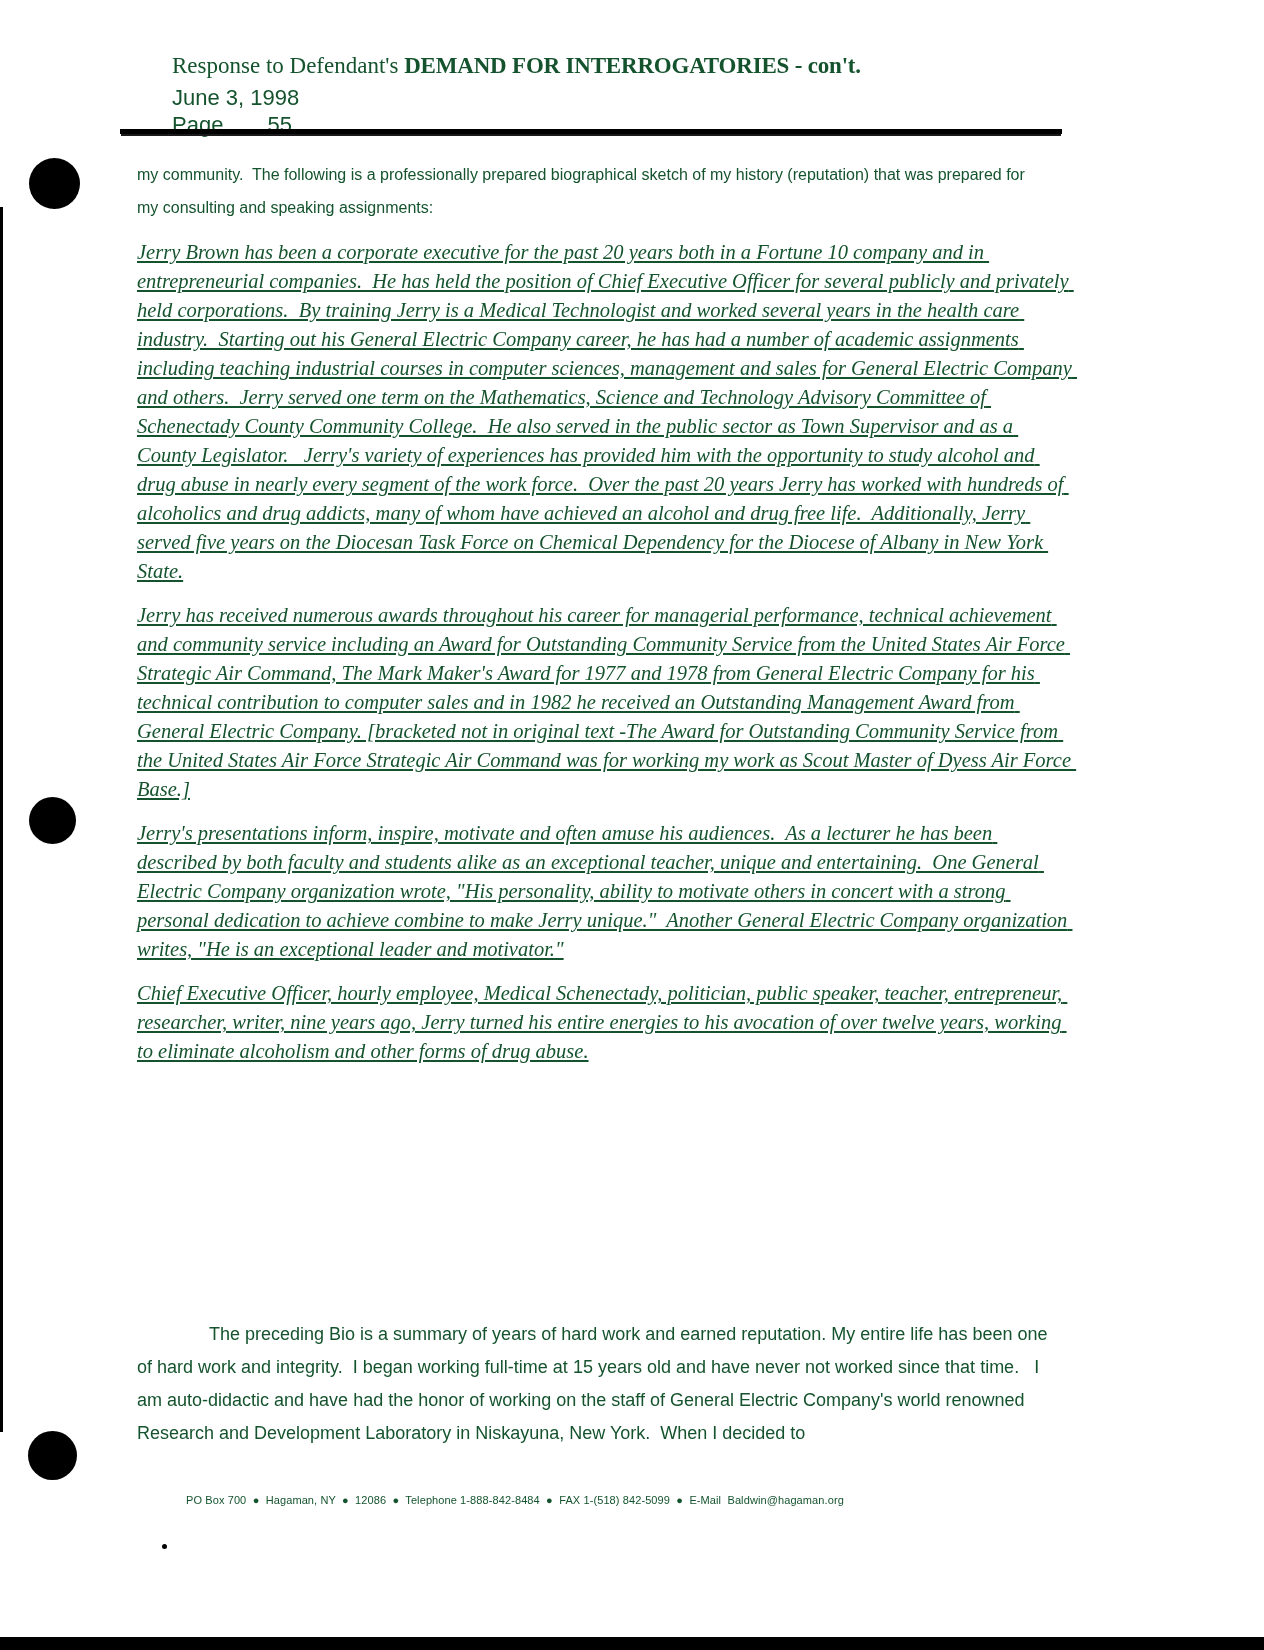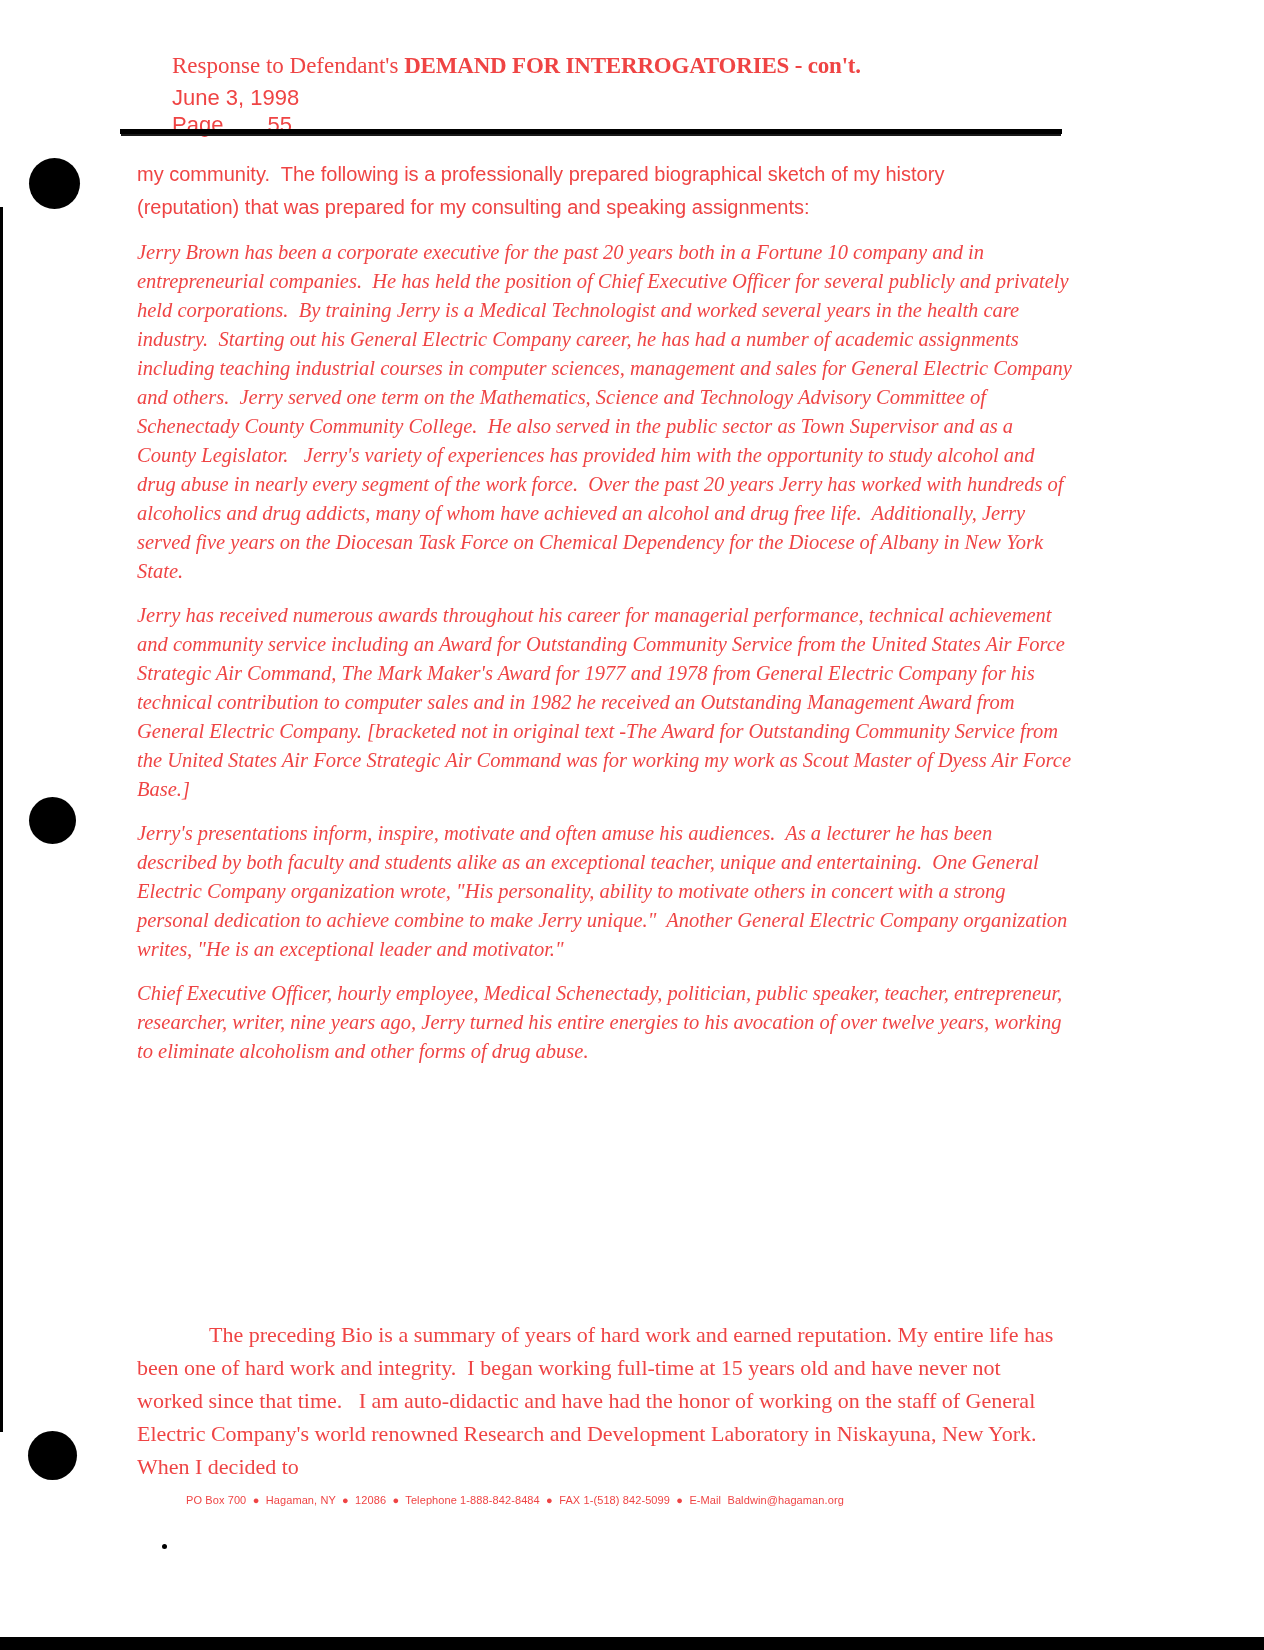--- a/index.html
+++ b/index.html
@@ -7,21 +7,21 @@
     padding: 0;
     background: #e8e8e8;
   }
   .page {
     position: relative;
     width: 1264px;
     height: 1650px;
     background: #ffffff;
     overflow: hidden;
     font-family: "Liberation Sans", sans-serif;
-    color: #ef4444;
+    color: #14532d;
   }
   
   .punch-dot {
     position: absolute;
     background: #000;
     border-radius: 50%;
   }
   .punch-dot.top    { left: 29px;  top: 158px;  width: 51px; height: 51px; }
   .punch-dot.middle { left: 29px;  top: 797px;  width: 47px; height: 47px; }
   .punch-dot.bottom { left: 28px;  top: 1431px; width: 49px; height: 49px; }
@@ -72,46 +72,46 @@
     left: 120px; top: 129px;
     width: 942px; height: 5px;
     background: #000;
     box-shadow: 0 3px 0 -1px #1a1a1a;
   }
   
   .intro {
     position: absolute;
     left: 137px; top: 158px;
     width: 912px;
-    font-size: 20px;
+    font-size: 16px;
     line-height: 33px;
     white-space: pre-wrap;
   }
   .bio {
     position: absolute;
     left: 137px; top: 238px;
     width: 940px;
     font-family: "Liberation Serif", serif;
     font-style: italic;
     font-size: 20.5px;
     line-height: 29px;
   }
   .bio p {
     margin: 0 0 15px 0;
     white-space: pre-wrap;
+    text-decoration: underline;
   }
   .closing {
     position: absolute;
     left: 137px; top: 1318px;
     width: 925px;
-    font-size: 22px;
+    font-size: 18px;
     line-height: 33px;
     text-indent: 72px;
     white-space: pre-wrap;
-    font-family: Liberation Serif, serif;
   }
   
   .footer {
     position: absolute;
     left: 186px; top: 1494px;
     width: 900px;
     font-size: 11px;
     letter-spacing: 0.1px;
     white-space: pre;
   }

